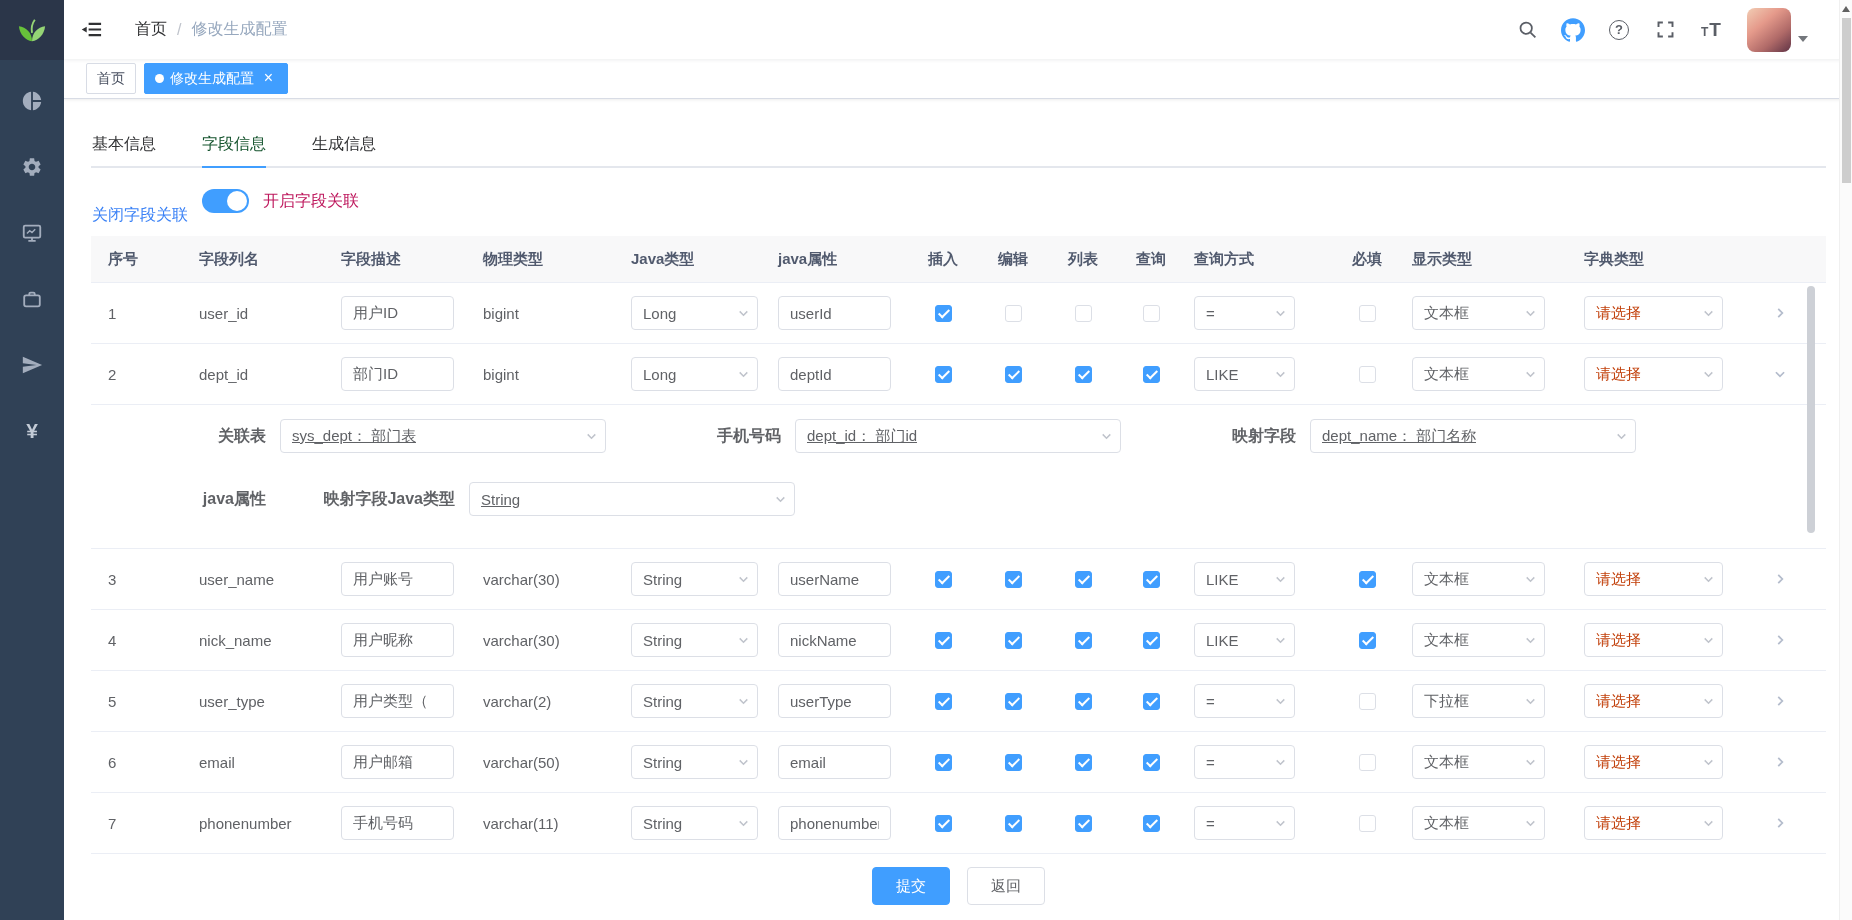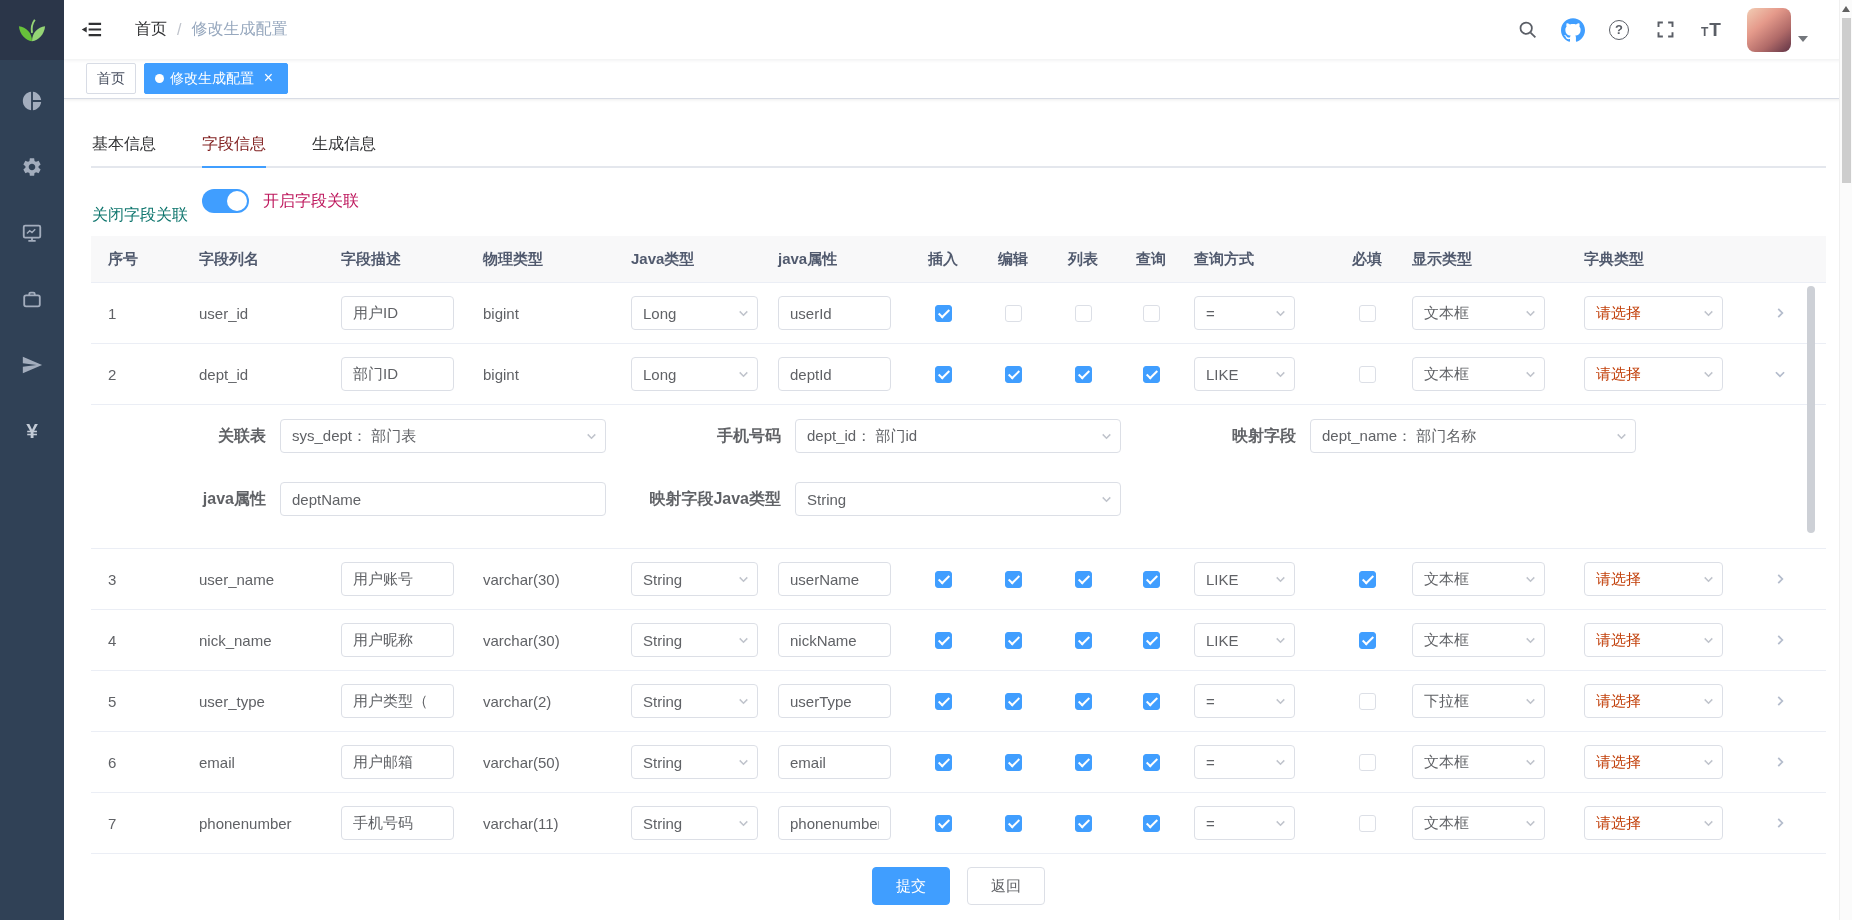--- a/index.html
+++ b/index.html
@@ -53,25 +53,25 @@
   .tag-dot { width:9px; height:9px; border-radius:50%; background:#fff; }
   .tag-close { font-size:16px; line-height:1; width:17px; height:17px; text-align:center; border-radius:50%; }
 
   
   .content { padding:22px 26px 0 27px; background:#fff; }
 
   .tabs-nav { display:flex; border-bottom:2px solid #e4e7ed; }
   .tab-item { padding:0 23px; height:45px; line-height:45px; font-size:16px; color:#303133;
     cursor:pointer; position:relative; }
   .tab-item:first-child { padding-left:1px; }
-  .tab-item.on { color:#7f1d1d; }
+  .tab-item.on { color:#14532d; }
   .tab-item.on::after { content:""; position:absolute; left:23px; right:23px; bottom:-2px; height:2px; background:#409EFF; }
 
   .assoc-row { display:flex; align-items:center; gap:14px; margin:16px 0 18px 1px; font-size:16px; height:34px; }
-  .assoc-off { color:#0f766e;margin-top:29px; }
+  .assoc-off { color:#3b82f6;margin-top:29px; }
   .assoc-on { color:#be185d; }
   .switch { width:47px; height:24px; border-radius:12px; background:#dcdfe6; position:relative; cursor:pointer; }
   .switch.on { background:#409EFF; }
   .switch .knob { position:absolute; top:2px; left:2px; width:20px; height:20px; border-radius:50%; background:#fff; }
   .switch.on .knob { left:auto; right:2px; }
 
   
   .ftable { position:relative; font-size:15px; color:#606266; }
   .thead, .trow { display:flex; align-items:center; }
   .thead { height:47px; background:#f8f8f9; color:#515a6e; font-weight:bold; border-bottom:1px solid #ebeef5; }
@@ -107,21 +107,21 @@
     border:2px solid #fff; border-left:0; border-top:0; transform:rotate(45deg); }
 
   .chev { display:flex; cursor:pointer; color:#b4bccc; }
   .chev.on { transform:rotate(90deg); }
 
   .expand-area { padding:14px 0 32px; border-bottom:1px solid #ebeef5; background:#fff; }
   .exp-row { display:flex; align-items:center; }
   .exp-row + .exp-row { margin-top:29px; }
   .exp-label { width:189px; flex-shrink:0; text-align:right; padding-right:14px;
     font-weight:bold; color:#606266; font-size:16px; white-space:nowrap; }
-  .exp-sel { width:326px; }
+  .exp-sel { width:326px;text-decoration:underline; }
   .exp-inp { width:326px; }
 
   .scroll-thumb { position:absolute; right:11px; top:50px; width:8px; height:247px;
     background:#cdd0d6; border-radius:4px; cursor:pointer; }
 
   
   .form-footer { display:flex; justify-content:center; gap:17px; padding:13px 0 20px; }
   .btn { height:38px; padding:0 23px; border-radius:4px; font-size:15px; cursor:pointer;
     font-family:inherit; border:1px solid #dcdfe6; background:#fff; color:#606266; }
   .btn-primary { background:#409EFF; border-color:#409EFF; color:#fff; }
@@ -442,21 +442,20 @@
                 <span class="exp-label">映射字段</span>
                 <div class="sel exp-sel">
                   <span class="sel-text">dept_name： 部门名称</span>
                   <svg class="arrow" viewBox="0 0 12 12" width="13" height="13">
                     <path d="M2.5 4.5L6 8l3.5-3.5" fill="none" stroke="#c0c4cc" stroke-width="1.4"></path>
                   </svg>
                 </div>
               </div>
               <div class="exp-row">
                 <span class="exp-label">java属性</span>
-                <input class="inp exp-inp" value="deptName" style="">
                 <span class="exp-label">映射字段Java类型</span>
                 <div class="sel exp-sel">
                   <span class="sel-text">String</span>
                   <svg class="arrow" viewBox="0 0 12 12" width="13" height="13">
                     <path d="M2.5 4.5L6 8l3.5-3.5" fill="none" stroke="#c0c4cc" stroke-width="1.4"></path>
                   </svg>
                 </div>
               </div>
             </div>
           </div>

